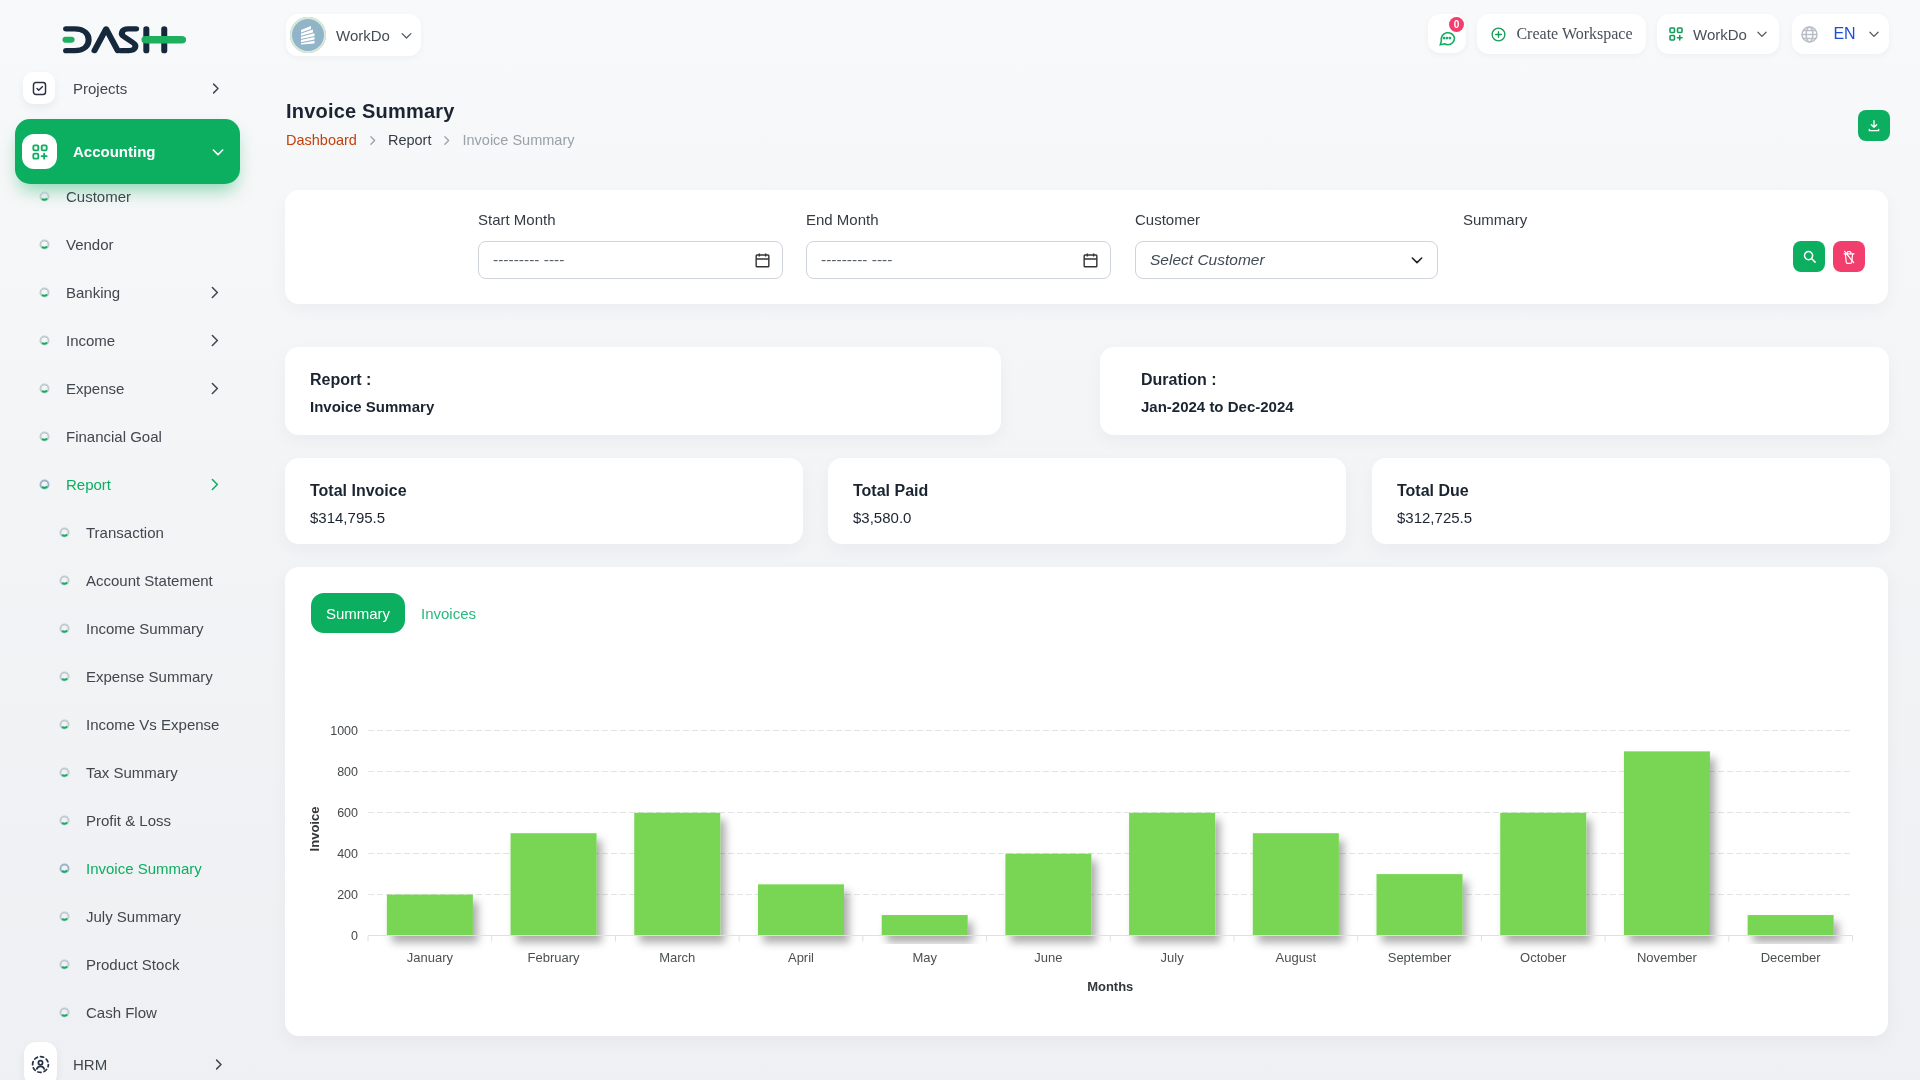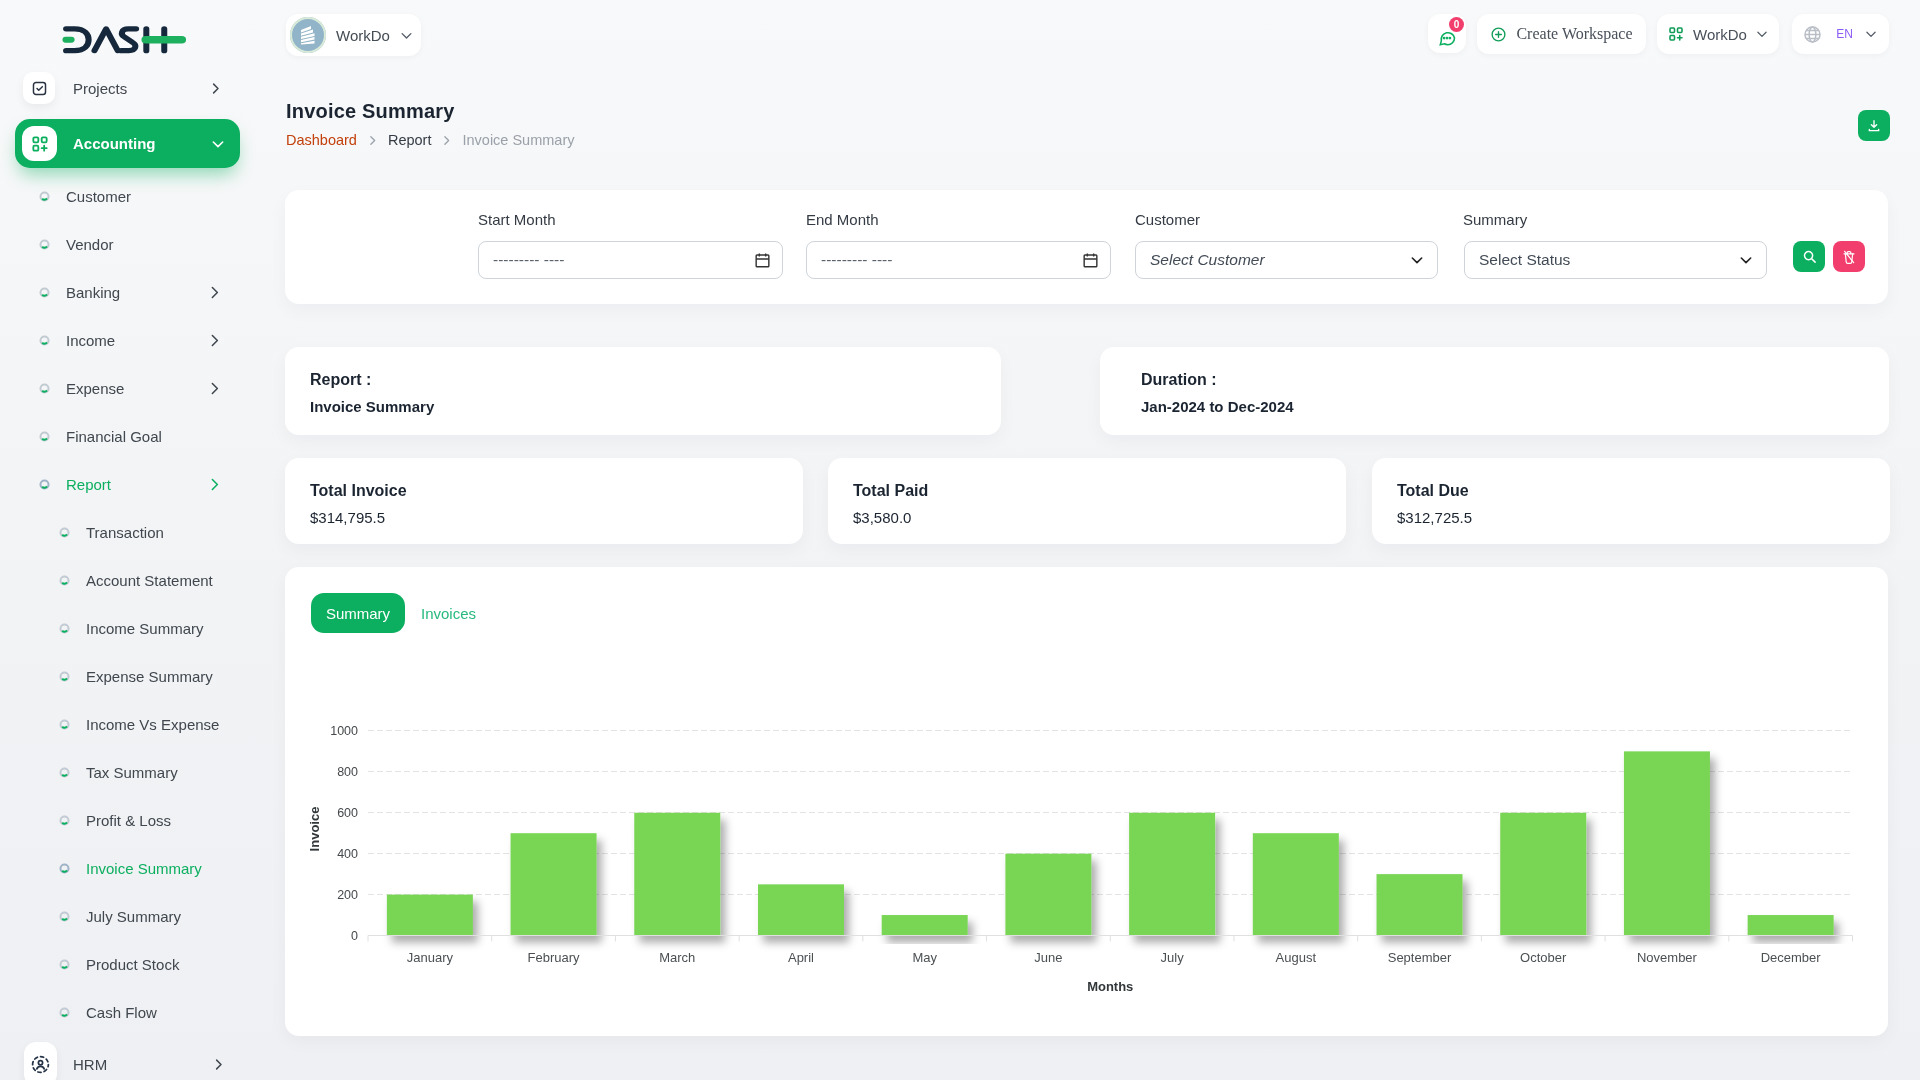--- a/index.html
+++ b/index.html
@@ -12,40 +12,40 @@
 .side-item .bullet { margin-right:16px; }
 .side-item .chev { margin-left:auto; margin-right:0; }
 .sub { left:59px; width:164px; }
 .green-text { color:#0caf60 !important; }
 
 .projects-row { position:absolute; left:23px; top:72px; width:216px; height:32px; display:flex; align-items:center; }
 .proj-icon { width:32px; height:32px; background:#fff; border-radius:10px; box-shadow:0 4px 10px rgba(0,0,0,.06); display:flex; align-items:center; justify-content:center; }
 .projects-row span { margin-left:18px; font-size:15px; color:#40474e; }
 .projects-row .chev { margin-left:auto; margin-right:16px; }
 
-.accounting { position:absolute; left:15px; top:119px; width:225px; height:49px; background:#0caf60; border-radius:15px; display:flex; align-items:center; box-shadow:0 10px 18px -4px rgba(12,175,96,.45); }
+.accounting { position:absolute; left:15px; top:119px; width:225px; height:65px; background:#0caf60; border-radius:15px; display:flex; align-items:center; box-shadow:0 10px 18px -4px rgba(12,175,96,.45); }
 .acc-icon { width:35px; height:35px; margin-left:7px; background:#fff; border-radius:12px; display:flex; align-items:center; justify-content:center; }
 .accounting span { margin-left:16px; color:#fff; font-size:15px; font-weight:700; }
 .accounting .chev { margin-left:auto; margin-right:14px; }
 
 .hrm-row { position:absolute; left:24px; top:1042px; width:202px; height:44px; display:flex; align-items:center; }
 .hrm-icon { width:33px; height:44px; background:#fff; border-radius:12px; box-shadow:0 4px 10px rgba(0,0,0,.06); display:flex; align-items:center; justify-content:center; }
 .hrm-row span { margin-left:16px; font-size:15px; color:#40474e; }
 .hrm-row .chev { margin-left:auto; margin-right:0px; }
 
 
 .ws-pill { position:absolute; left:286px; top:14px; width:135px; height:42px; background:#fff; border-radius:12px; box-shadow:0 2px 6px rgba(16,24,40,.04); display:flex; align-items:center; }
 .ws-avatar { width:36px; height:36px; border-radius:50%; margin-left:4px; background:#92b4c8; display:flex; align-items:center; justify-content:center; box-shadow:0 0 0 2px #d9ead9 inset; }
 .ws-pill b { margin-left:10px; font-size:15px; font-weight:500; color:#444c54; }
 .topbtn { position:absolute; top:14px; height:40px; background:#fff; border-radius:12px; box-shadow:0 2px 6px rgba(16,24,40,.04); display:flex; align-items:center; justify-content:center; color:#40474e; font-size:15px; }
 .chatbtn { left:1428px; width:38px; height:39px; }
 .badge { position:absolute; right:2px; top:3px; width:15px; height:15px; background:#f23e6d; color:#fff; border-radius:50%; font-size:10px; font-weight:700; display:flex; align-items:center; justify-content:center; }
 .cwbtn { left:1477px; width:169px; gap:9px; font-size:16px;font-family:Liberation Serif, serif; }
 .wdbtn { left:1657px; width:122px; gap:8px; }
-.enbtn { left:1792px; width:97px; gap:0; color:#8b5cf6; font-size:12px; font-weight:500; }
+.enbtn { left:1792px; width:97px; gap:0; color:#1d4ed8; font-size:16px; font-weight:500; }
 
 
 h1 { position:absolute; left:286px; top:100px; font-size:20px; font-weight:700; color:#1b2431; letter-spacing:0.2px; }
 .crumbs { position:absolute; left:286px; top:132px; font-size:14.5px; color:#9ba1a9; display:flex; align-items:center; gap:9px; }
 .crumbs a { color:#c2410c; text-decoration:none; }
 .crumbs .dark { color:#343b44; }
 .dlbtn { position:absolute; left:1858px; top:110px; width:32px; height:31px; background:#0caf60; border-radius:8px; display:flex; align-items:center; justify-content:center; }
 
 
 .card { position:absolute; background:#fff; border-radius:14px; box-shadow:0 6px 18px rgba(16,24,40,.04); }
@@ -357,25 +357,20 @@
         <path d="M8 3v4M16 3v4M4 10h16"></path>
       </svg>
   </div>
   <div class="f-input" style="left:521px; width:305px; color:#5a626b;">--------- ----
     <svg style="position:absolute; right:10px" width="19" height="19" viewBox="0 0 24 24" fill="none" stroke="#333" stroke-width="1.8">
         <rect x="4" y="5" width="16" height="15" rx="1"></rect>
         <path d="M8 3v4M16 3v4M4 10h16"></path>
       </svg>
   </div>
   <div class="f-input" style="left:850px; width:303px;font-style:italic;">Select Customer
-    <svg style="position:absolute; right:12px" width="16" height="16" viewBox="0 0 24 24" fill="none" stroke="#222" stroke-width="2.4" stroke-linecap="round" stroke-linejoin="round">
-        <path d="M5 9l7 7 7-7"></path>
-      </svg>
-  </div>
-  <div class="f-input" style="left:1179px; width:303px;">Select Status
     <svg style="position:absolute; right:12px" width="16" height="16" viewBox="0 0 24 24" fill="none" stroke="#222" stroke-width="2.4" stroke-linecap="round" stroke-linejoin="round">
         <path d="M5 9l7 7 7-7"></path>
       </svg>
   </div>
   <div class="searchbtn">
       <svg width="15" height="15" viewBox="0 0 24 24" fill="none" stroke="#fff" stroke-width="2.4" stroke-linecap="round">
         <circle cx="10.5" cy="10.5" r="6.5"></circle>
         <path d="M15.5 15.5L21 21"></path>
       </svg>
     </div>

